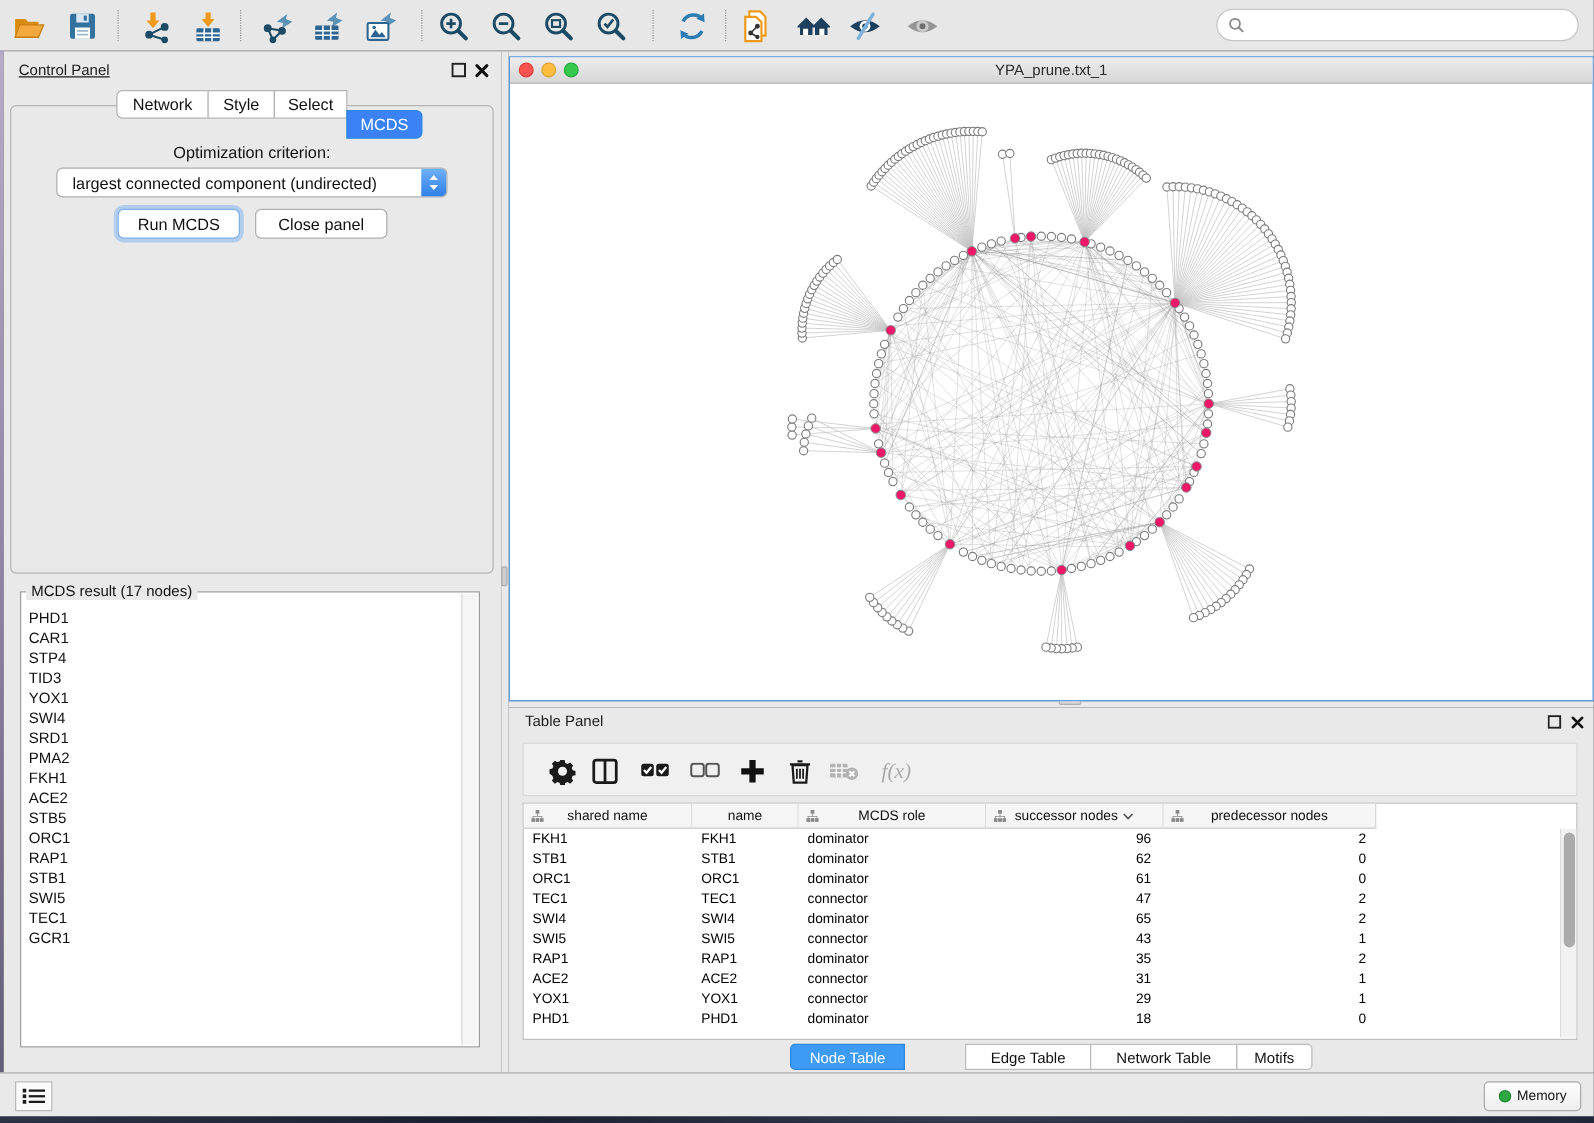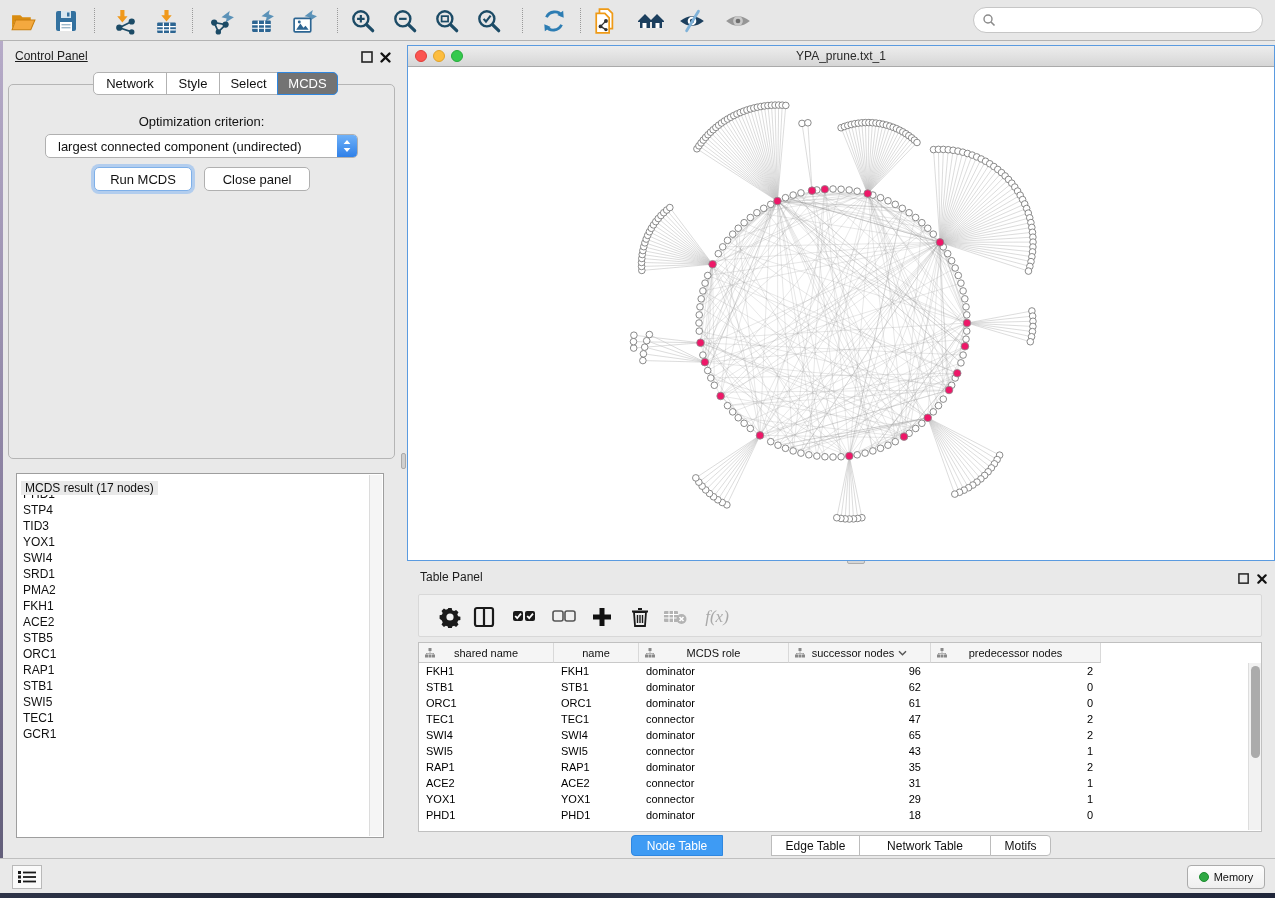--- a/index.html
+++ b/index.html
@@ -30,40 +30,40 @@
   #control-panel { left:3px; top:41px; width:398px; height:817px; background:#e9e9e9; }
   #cp-title { position:absolute; left:12px; top:8px; font-size:12px; color:#1c1c1c;text-decoration:underline; }
   .win-btn { position:absolute; top:9px; width:13px; height:13px; }
   #cp-tabpane { position:absolute; left:5px; top:43px; width:387px; height:375px;
     border:1px solid #b5b5b5; border-radius:5px; background:#e9e9e9; }
   #cp-tabs { position:absolute; left:75px; top:31px; height:23px; display:flex; }
   .cptab { height:23px; line-height:22px; text-align:center; font-size:13px;
     background:#fff; border:1px solid #b2b2b2; margin-left:-1px; color:#111; }
   .cptab:first-child { border-radius:5px 0 0 5px; margin-left:15px; }
   .cptab:last-child { border-radius:0 5px 5px 0; }
-  .cptab.active { background:#737373; border-color:#2f87e0; color:#fff; }
+  .cptab.active { background:#3b82f6; border-color:#2f87e0; color:#fff;margin-top:16px; }
   #opt-label { position:absolute; left:0; top:73px; width:397px; text-align:center;
     font-size:13px; color:#111; }
   #mcds-select { position:absolute; left:42px; top:93px; width:313px; height:24px;
     background:#fff; border:1px solid #b0b0b0; border-radius:5px; display:flex;
     align-items:center; }
   #mcds-select .val { flex:1; font-size:13px; padding-left:12px; color:#111;
     white-space:nowrap; overflow:hidden; }
   #mcds-select .stepper { width:20px; height:22px; border-radius:0 4px 4px 0;
     background:linear-gradient(#6fb1f8,#2f80e8); display:flex; align-items:center;
     justify-content:center; }
   .cp-btn { position:absolute; top:126px; height:24px; background:#fff;
     border:1px solid #b0b0b0; border-radius:5px; font-size:13px; color:#111;
     font-family:"Liberation Sans",sans-serif; }
   #run-btn { left:91px; width:98px; border-color:#7fb0e8;
     box-shadow:0 0 0 3px rgba(110,170,245,.45); }
   #closep-btn { left:201px; width:106px; }
   #result-group { position:absolute; left:13px; top:432px; width:368px; height:365px;
     background:#fff; border:1px solid #9e9e9e; }
-  #result-title { position:absolute; left:18px; top:440px; font-size:12px; color:#111;
+  #result-title { position:absolute; left:18px; top:425px; font-size:12px; color:#111;
     background:#e9e9e9; padding:0 4px; z-index:2; }
   #result-list { position:absolute; left:1px; top:12px; right:14px; bottom:1px;
     overflow:hidden; padding-left:5px; }
   .mcds-item { height:16px; line-height:16px; font-size:12px; color:#111; }
   #result-scroll { position:absolute; top:1px; right:1px; bottom:1px; width:13px;
     background:#f5f5f5; border-left:1px solid #dcdcdc; }
 
   
   #v-split { left:401px; top:41px; width:6px; height:817px; background:#e9e9e9; }
   #v-grip { position:absolute; left:0; top:412px; width:5px; height:16px;
@@ -308,20 +308,21 @@
           </svg>
         </span>
     </div>
     <div id="opt-label">Optimization criterion:</div>
     <button id="run-btn" class="cp-btn">Run MCDS</button>
     <button id="closep-btn" class="cp-btn">Close panel</button>
     <div id="result-title">MCDS result (17 nodes)</div>
     <div id="result-group">
       <div id="result-list">
           <div class="mcds-item">PHD1</div>
+          <div class="mcds-item">CAR1</div>
           <div class="mcds-item">STP4</div>
           <div class="mcds-item">TID3</div>
           <div class="mcds-item">YOX1</div>
           <div class="mcds-item">SWI4</div>
           <div class="mcds-item">SRD1</div>
           <div class="mcds-item">PMA2</div>
           <div class="mcds-item">FKH1</div>
           <div class="mcds-item">ACE2</div>
           <div class="mcds-item">STB5</div>
           <div class="mcds-item">ORC1</div>
@@ -1227,22 +1228,22 @@
             <div class="td r" style="width: 170px; padding-right: 8px;">0</div>
           </div>
         </div>
       <div id="tp-scroll">
         <div id="tp-thumb"></div>
         </div>
     </div>
 
     <div id="tp-tabs">
         <div class="tptab active" style="width: 92px;">Node Table</div>
-        <div class="tptab" style="width: 89px; margin-left: 48px;">Edge Table</div>
-        <div class="tptab" style="width: 132px;">Network Table</div>
+        <div class="tptab" style="width: 101px; margin-left: 48px;">Edge Table</div>
+        <div class="tptab" style="width: 118px;">Network Table</div>
         <div class="tptab" style="width: 61px;">Motifs</div>
       </div>
   </div>
 
   <div id="status-bar" class="abs">
     <div id="list-btn">
       <svg width="18" height="14" viewBox="0 0 18 14">
           <g fill="#1a1a1a">
             <rect x="0" y="1" width="3" height="3"></rect>
             <rect x="5" y="1.6" width="13" height="1.8"></rect>

